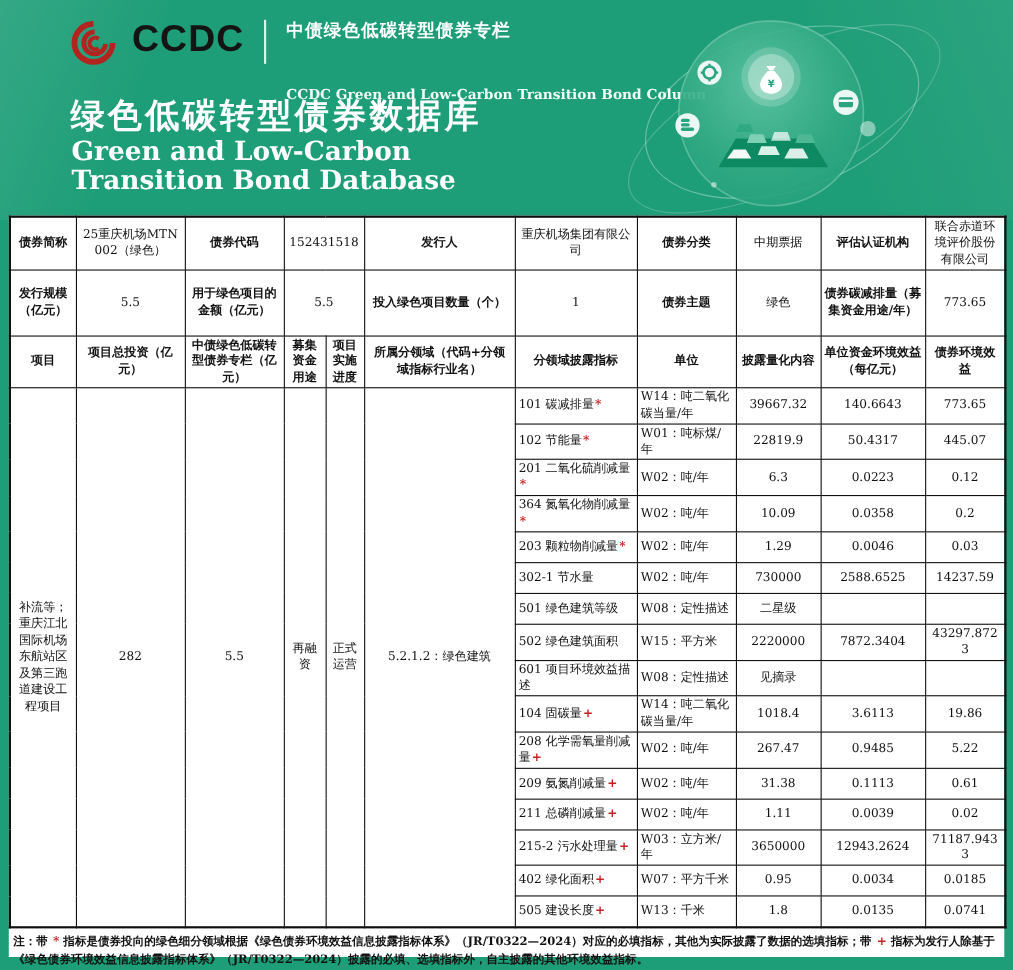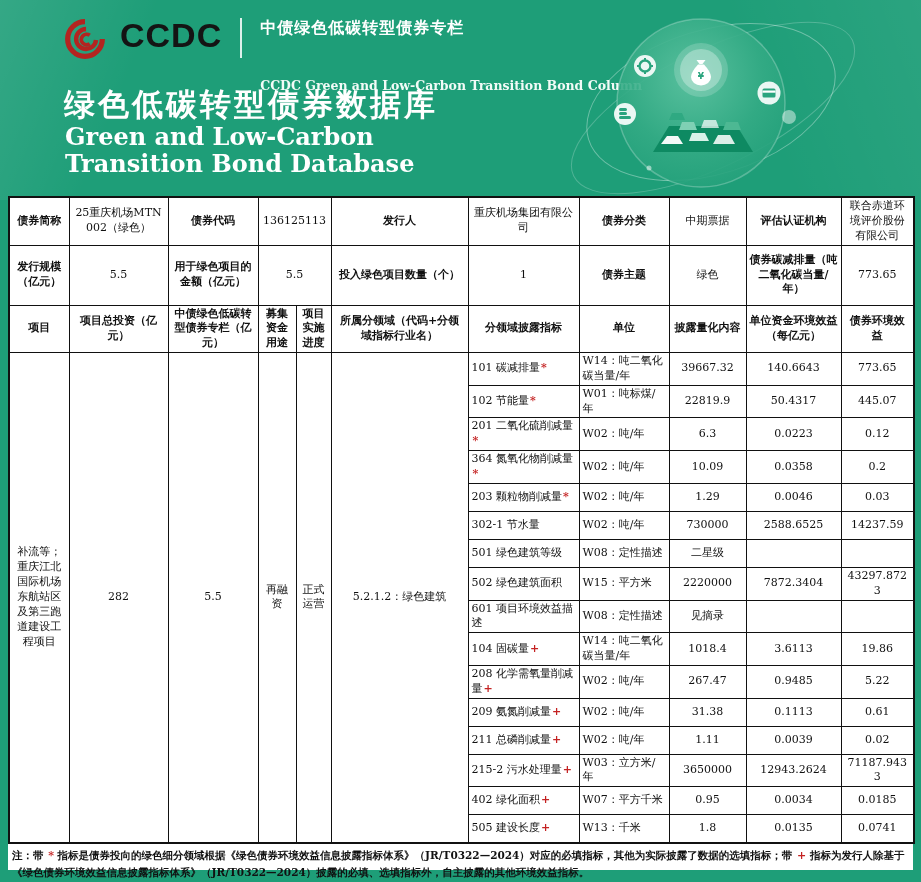--- a/index.html
+++ b/index.html
@@ -143,38 +143,38 @@
         <col style="width:90px">
         <col style="width:77px">
       <col style="width:95px">
         <col style="width:73px">
     </colgroup>
     <tbody>
         <tr class="hr1">
       <td class="lbl">债券简称</td>
       <td>25重庆机场MTN002（绿色）</td>
       <td class="lbl">债券代码</td>
-      <td colspan="2">136125113</td>
+      <td colspan="2">152431518</td>
       <td class="lbl">发行人</td>
       <td>重庆机场集团有限公司</td>
       <td class="lbl">债券分类</td>
       <td>中期票据</td>
       <td class="lbl">评估认证机构</td>
       <td>联合赤道环境评价股份有限公司</td>
     </tr>
     <tr class="hr2">
       <td class="lbl">发行规模（亿元）</td>
       <td>5.5</td>
       <td class="lbl">用于绿色项目的金额（亿元）</td>
       <td colspan="2">5.5</td>
       <td class="lbl">投入绿色项目数量（个）</td>
       <td>1</td>
       <td class="lbl">债券主题</td>
       <td>绿色</td>
-      <td class="lbl">债券碳减排量（吨二氧化碳当量/年）</td>
+      <td class="lbl">债券碳减排量（募集资金用途/年）</td>
       <td>773.65</td>
     </tr>
     <tr class="hr3">
       <td class="lbl">项目</td>
       <td class="lbl">项目总投资（亿元）</td>
       <td class="lbl">中债绿色低碳转型债券专栏（亿元）</td>
       <td class="lbl">募集资金用途</td>
       <td class="lbl">项目实施进度</td>
       <td class="lbl">所属分领域（代码+分领域指标行业名）</td>
       <td class="lbl">分领域披露指标</td>

